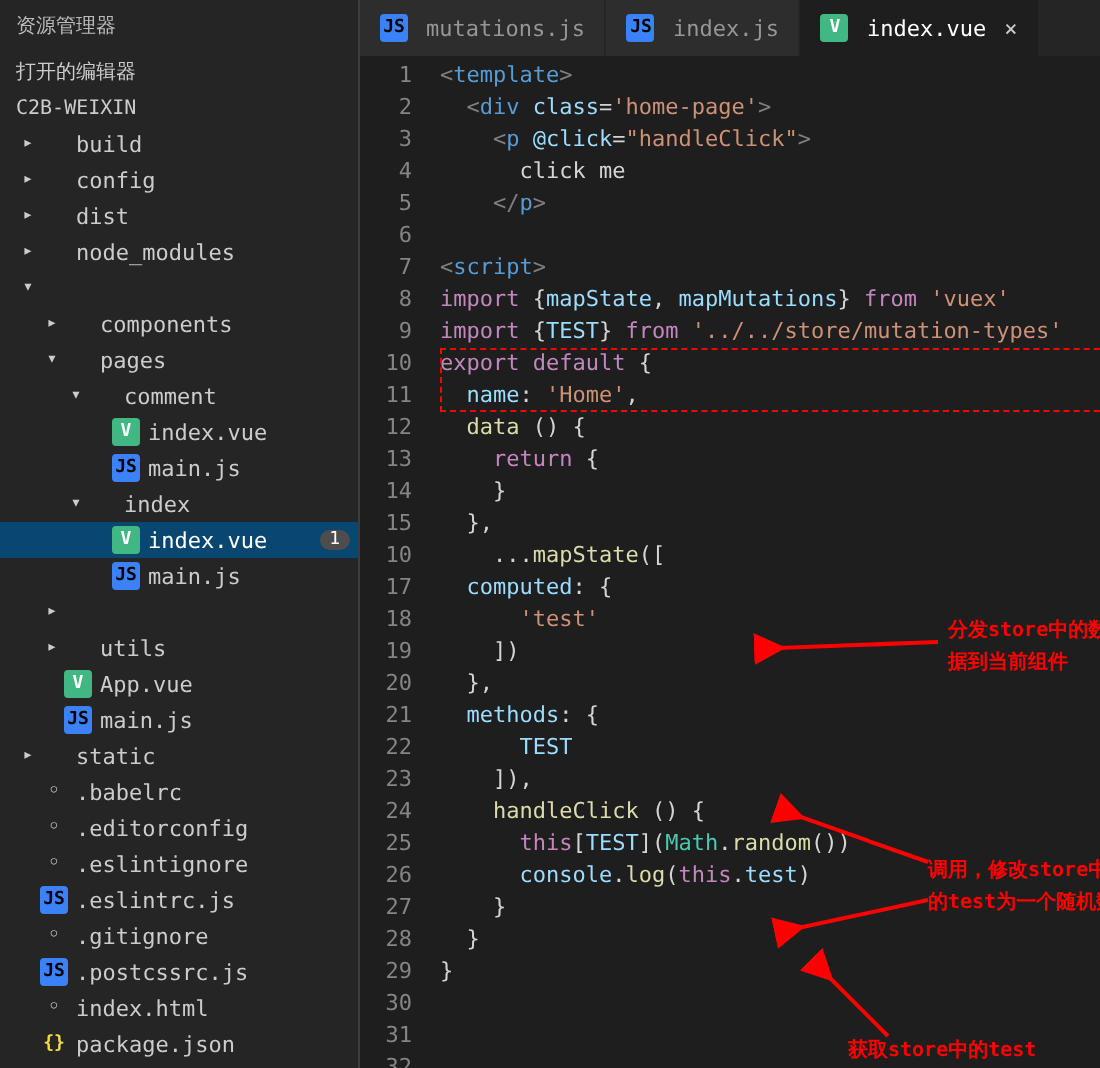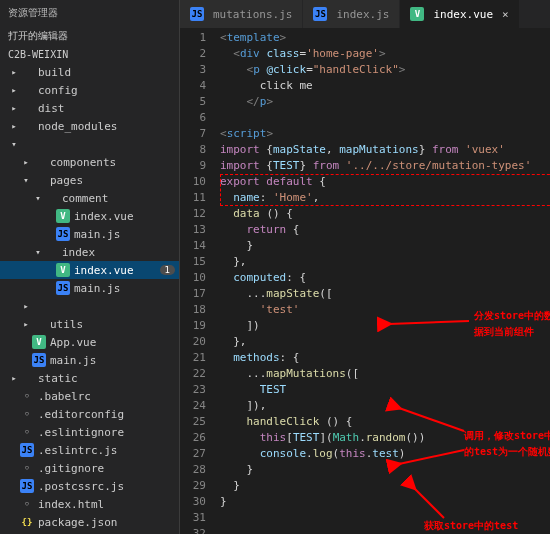--- a/index.html
+++ b/index.html
@@ -273,27 +273,26 @@
           <div class="line"></div>
           <div class="line"><span class="tag">&lt;</span><span class="tagname">script</span><span class="tag">&gt;</span></div>
           <div class="line"><span class="kw">import </span><span class="pun">{</span><span class="var">mapState</span><span class="pun">, </span><span class="var">mapMutations</span><span class="pun">} </span><span class="kw">from </span><span class="str">'vuex'</span></div>
           <div class="line"><span class="kw">import </span><span class="pun">{</span><span class="var">TEST</span><span class="pun">} </span><span class="kw">from </span><span class="str">'../../store/mutation-types'</span></div>
           <div class="line"><span class="kw">export default </span><span class="pun">{</span></div>
           <div class="line"><span class="txt">  </span><span class="prop">name</span><span class="pun">: </span><span class="str">'Home'</span><span class="pun">,</span></div>
           <div class="line"><span class="txt">  </span><span class="fn">data </span><span class="pun">() {</span></div>
           <div class="line"><span class="txt">    </span><span class="kw">return </span><span class="pun">{</span></div>
           <div class="line"><span class="txt">    </span><span class="pun">}</span></div>
           <div class="line"><span class="txt">  </span><span class="pun">},</span></div>
+          <div class="line"><span class="txt">    ...</span><span class="fn">mapState</span><span class="pun">([</span></div>
           <div class="line"><span class="txt">  </span><span class="prop">computed</span><span class="pun">: {</span></div>
-          <div class="line"><span class="txt">    ...</span><span class="fn">mapState</span><span class="pun">([</span></div>
           <div class="line"><span class="txt">      </span><span class="str">'test'</span></div>
           <div class="line"><span class="txt">    </span><span class="pun">])</span></div>
           <div class="line"><span class="txt">  </span><span class="pun">},</span></div>
           <div class="line"><span class="txt">  </span><span class="prop">methods</span><span class="pun">: {</span></div>
-          <div class="line"><span class="txt">    ...</span><span class="fn">mapMutations</span><span class="pun">([</span></div>
           <div class="line"><span class="txt">      </span><span class="var">TEST</span></div>
           <div class="line"><span class="txt">    </span><span class="pun">]),</span></div>
           <div class="line"><span class="txt">    </span><span class="fn">handleClick </span><span class="pun">() {</span></div>
           <div class="line"><span class="txt">      </span><span class="kw">this</span><span class="pun">[</span><span class="var">TEST</span><span class="pun">](</span><span class="obj">Math</span><span class="pun">.</span><span class="fn">random</span><span class="pun">())</span></div>
           <div class="line"><span class="txt">      </span><span class="var">console</span><span class="pun">.</span><span class="fn">log</span><span class="pun">(</span><span class="kw">this</span><span class="pun">.</span><span class="var">test</span><span class="pun">)</span></div>
           <div class="line"><span class="txt">    </span><span class="pun">}</span></div>
           <div class="line"><span class="txt">  </span><span class="pun">}</span></div>
           <div class="line"><span class="pun">}</span></div>
         </div>
     </div>

